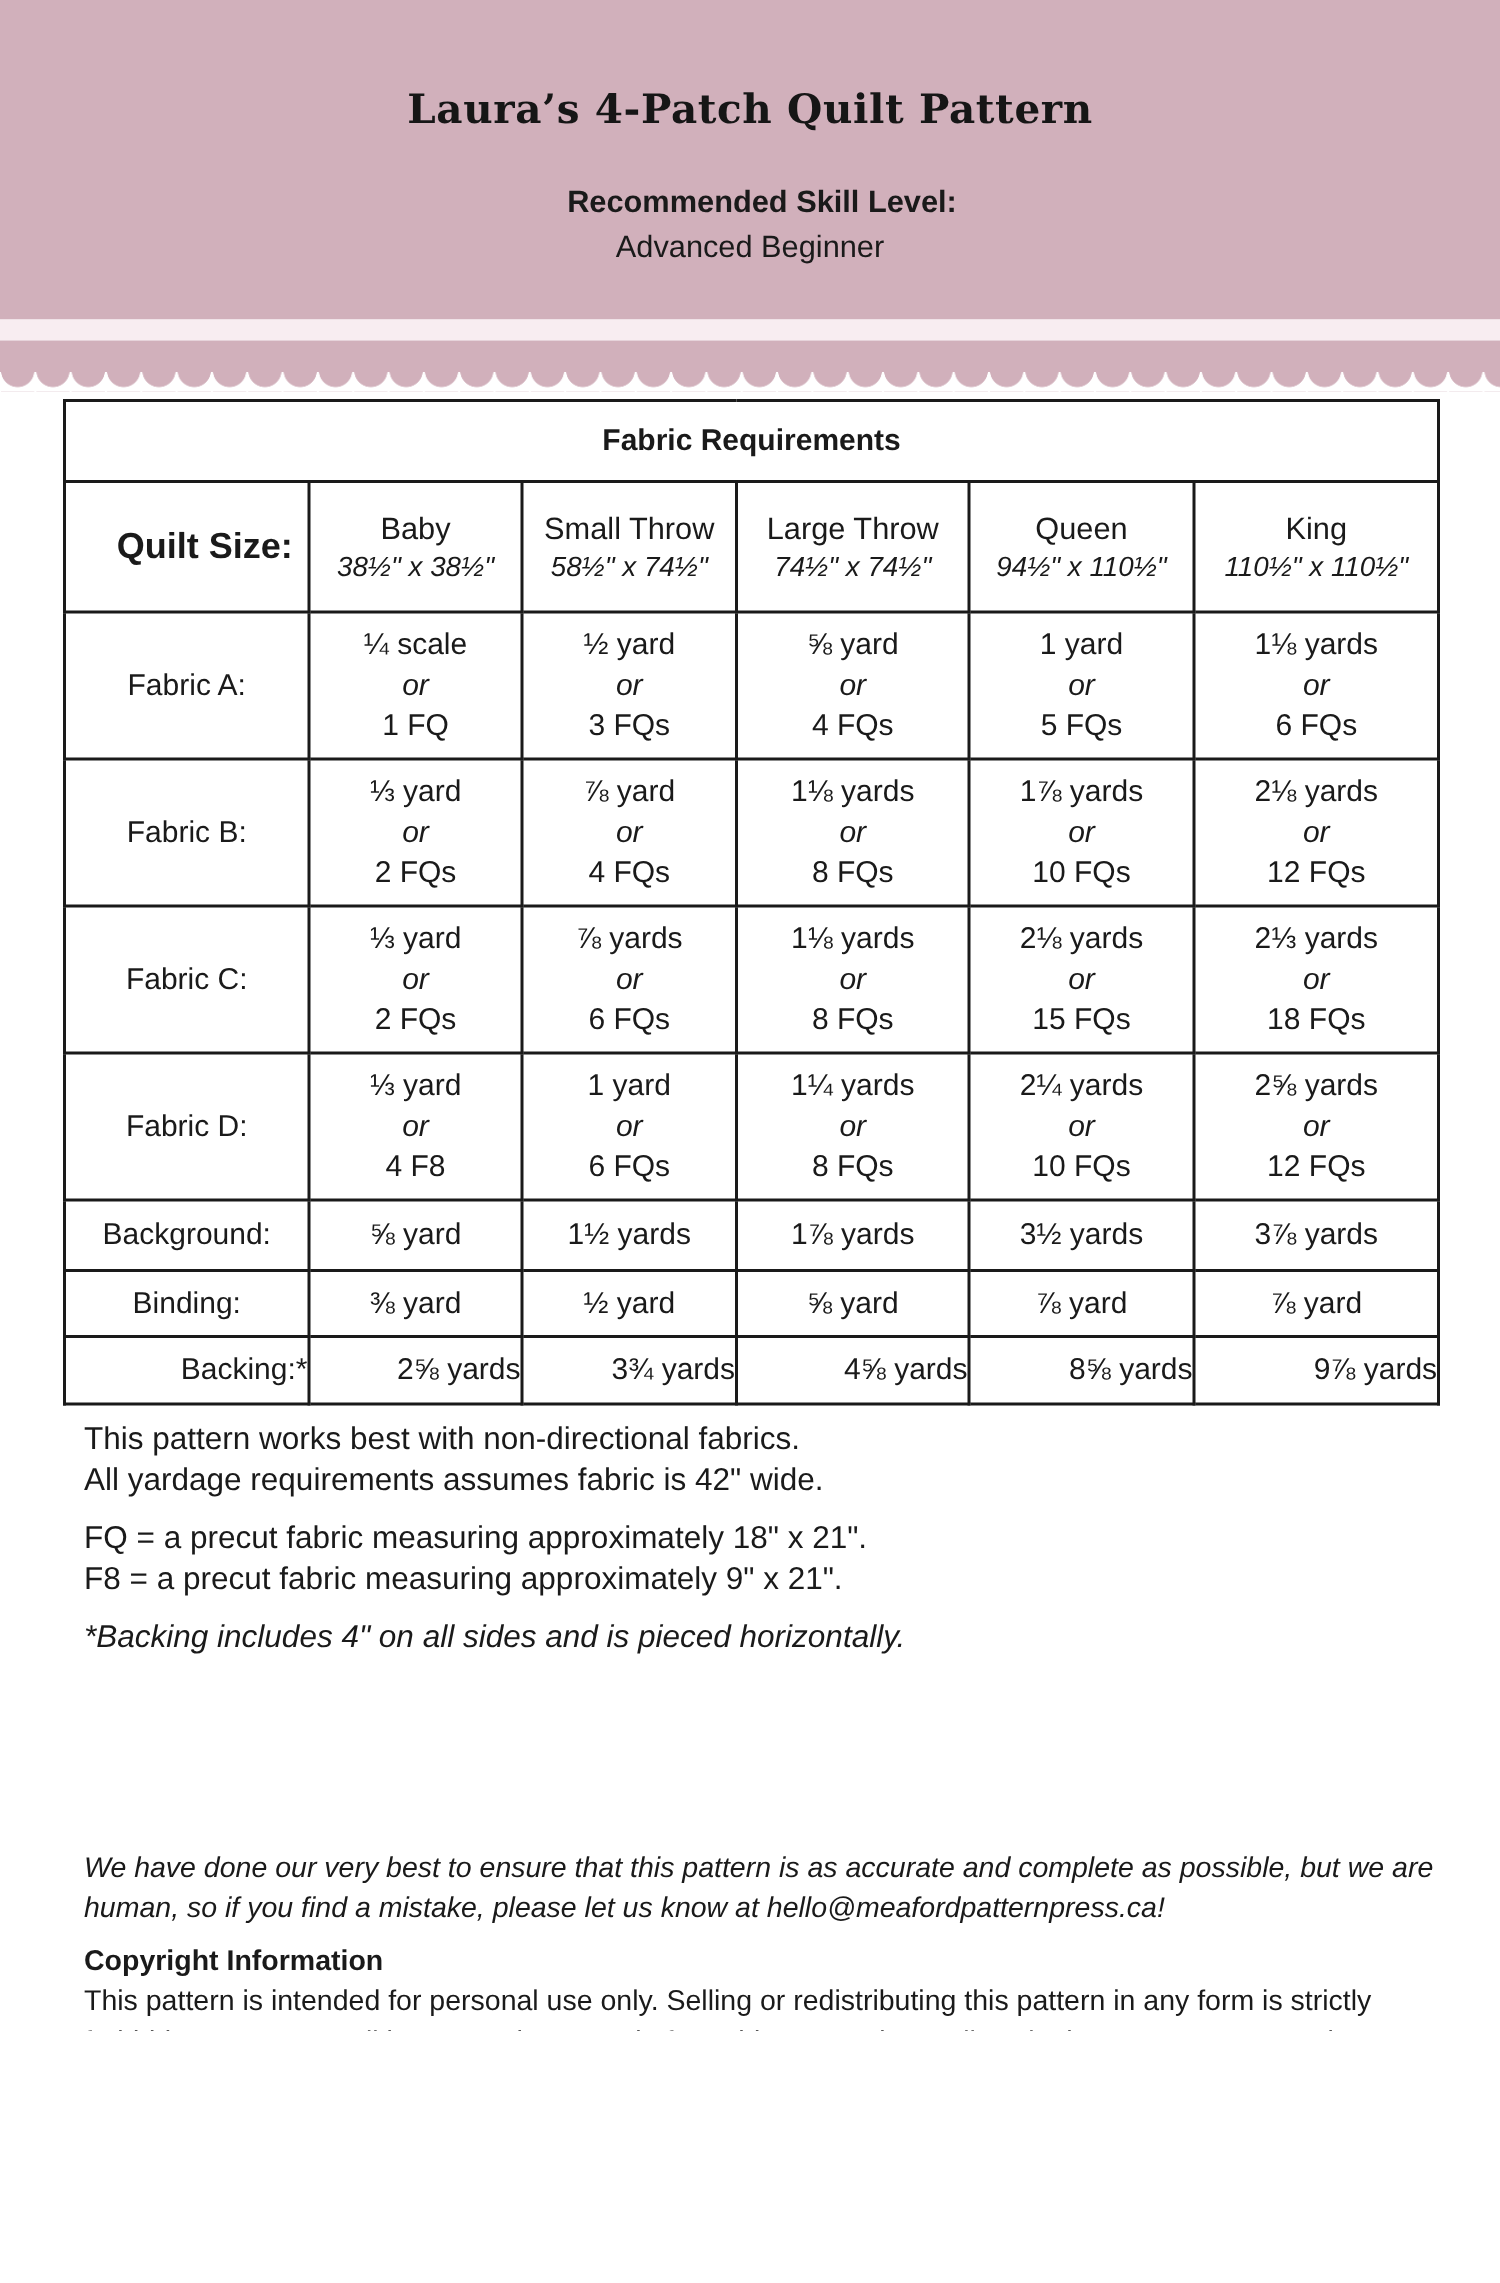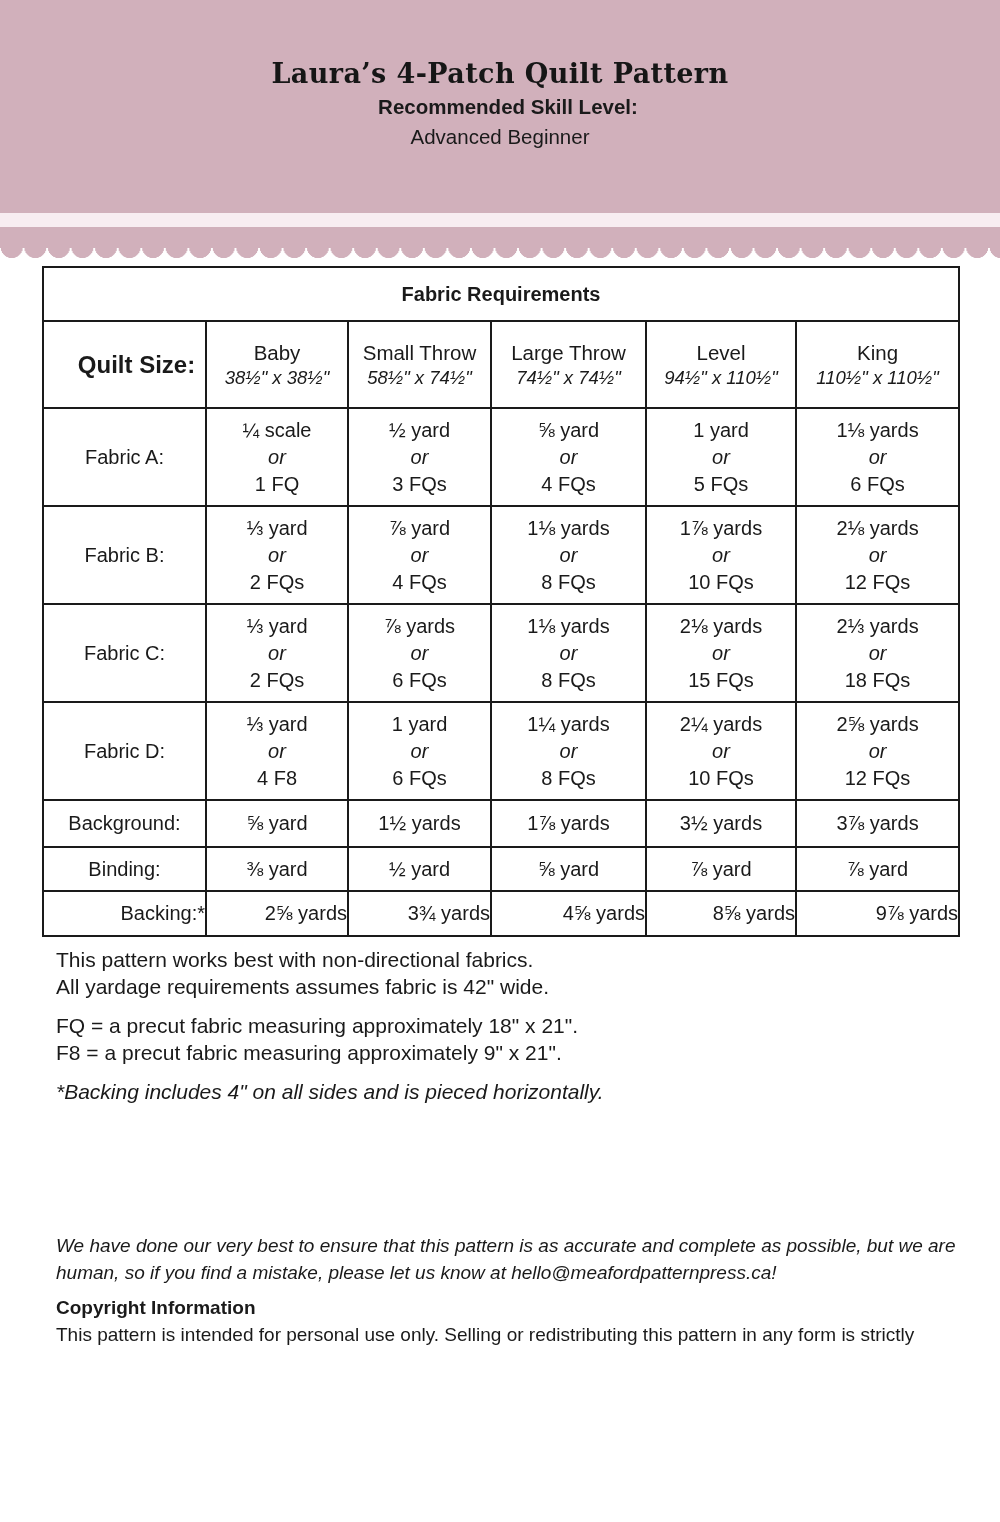--- a/index.html
+++ b/index.html
@@ -11,21 +11,21 @@
   .band { background:#d1b0bb; }
   .top-band { height:213px; text-align:center; }
   .page-title {
     padding-top:58px;
     font-family:"DejaVu Serif", serif;
     font-weight:bold;
     font-size:27px;
     letter-spacing:0.4px;
     color:#161616;
   }
-  .skill-label { margin-top:6px; font-weight:bold; font-size:20.5px;padding-left:16px; }
+  .skill-label { margin-top:34px; font-weight:bold; font-size:20.5px;padding-left:16px; }
   .skill-value { margin-top:6px; font-size:20.5px; }
   .stripe { height:14px; background:#f8edf1; }
   .thin-band { height:21px; }
   .scallops {
     height:13px;
     background-image: radial-gradient(circle 11.3px at 50% -1px, #d1b0bb 96%, rgba(0,0,0,0) 100%);
     background-size:23.55px 13px;
     background-repeat:repeat-x;
   }
 
@@ -102,21 +102,21 @@
       </td>
       <td>
         <div class="col-name">Small Throw</div>
         <div class="col-dims">58½" x 74½"</div>
       </td>
       <td>
         <div class="col-name">Large Throw</div>
         <div class="col-dims">74½" x 74½"</div>
       </td>
       <td>
-        <div class="col-name">Level</div>
+        <div class="col-name">Queen</div>
         <div class="col-dims">94½" x 110½"</div>
       </td>
       <td>
         <div class="col-name">King</div>
         <div class="col-dims">110½" x 110½"</div>
       </td>
     </tr>
 
     <tr class="r-fabric">
       <td class="row-label">Fabric A:</td>

